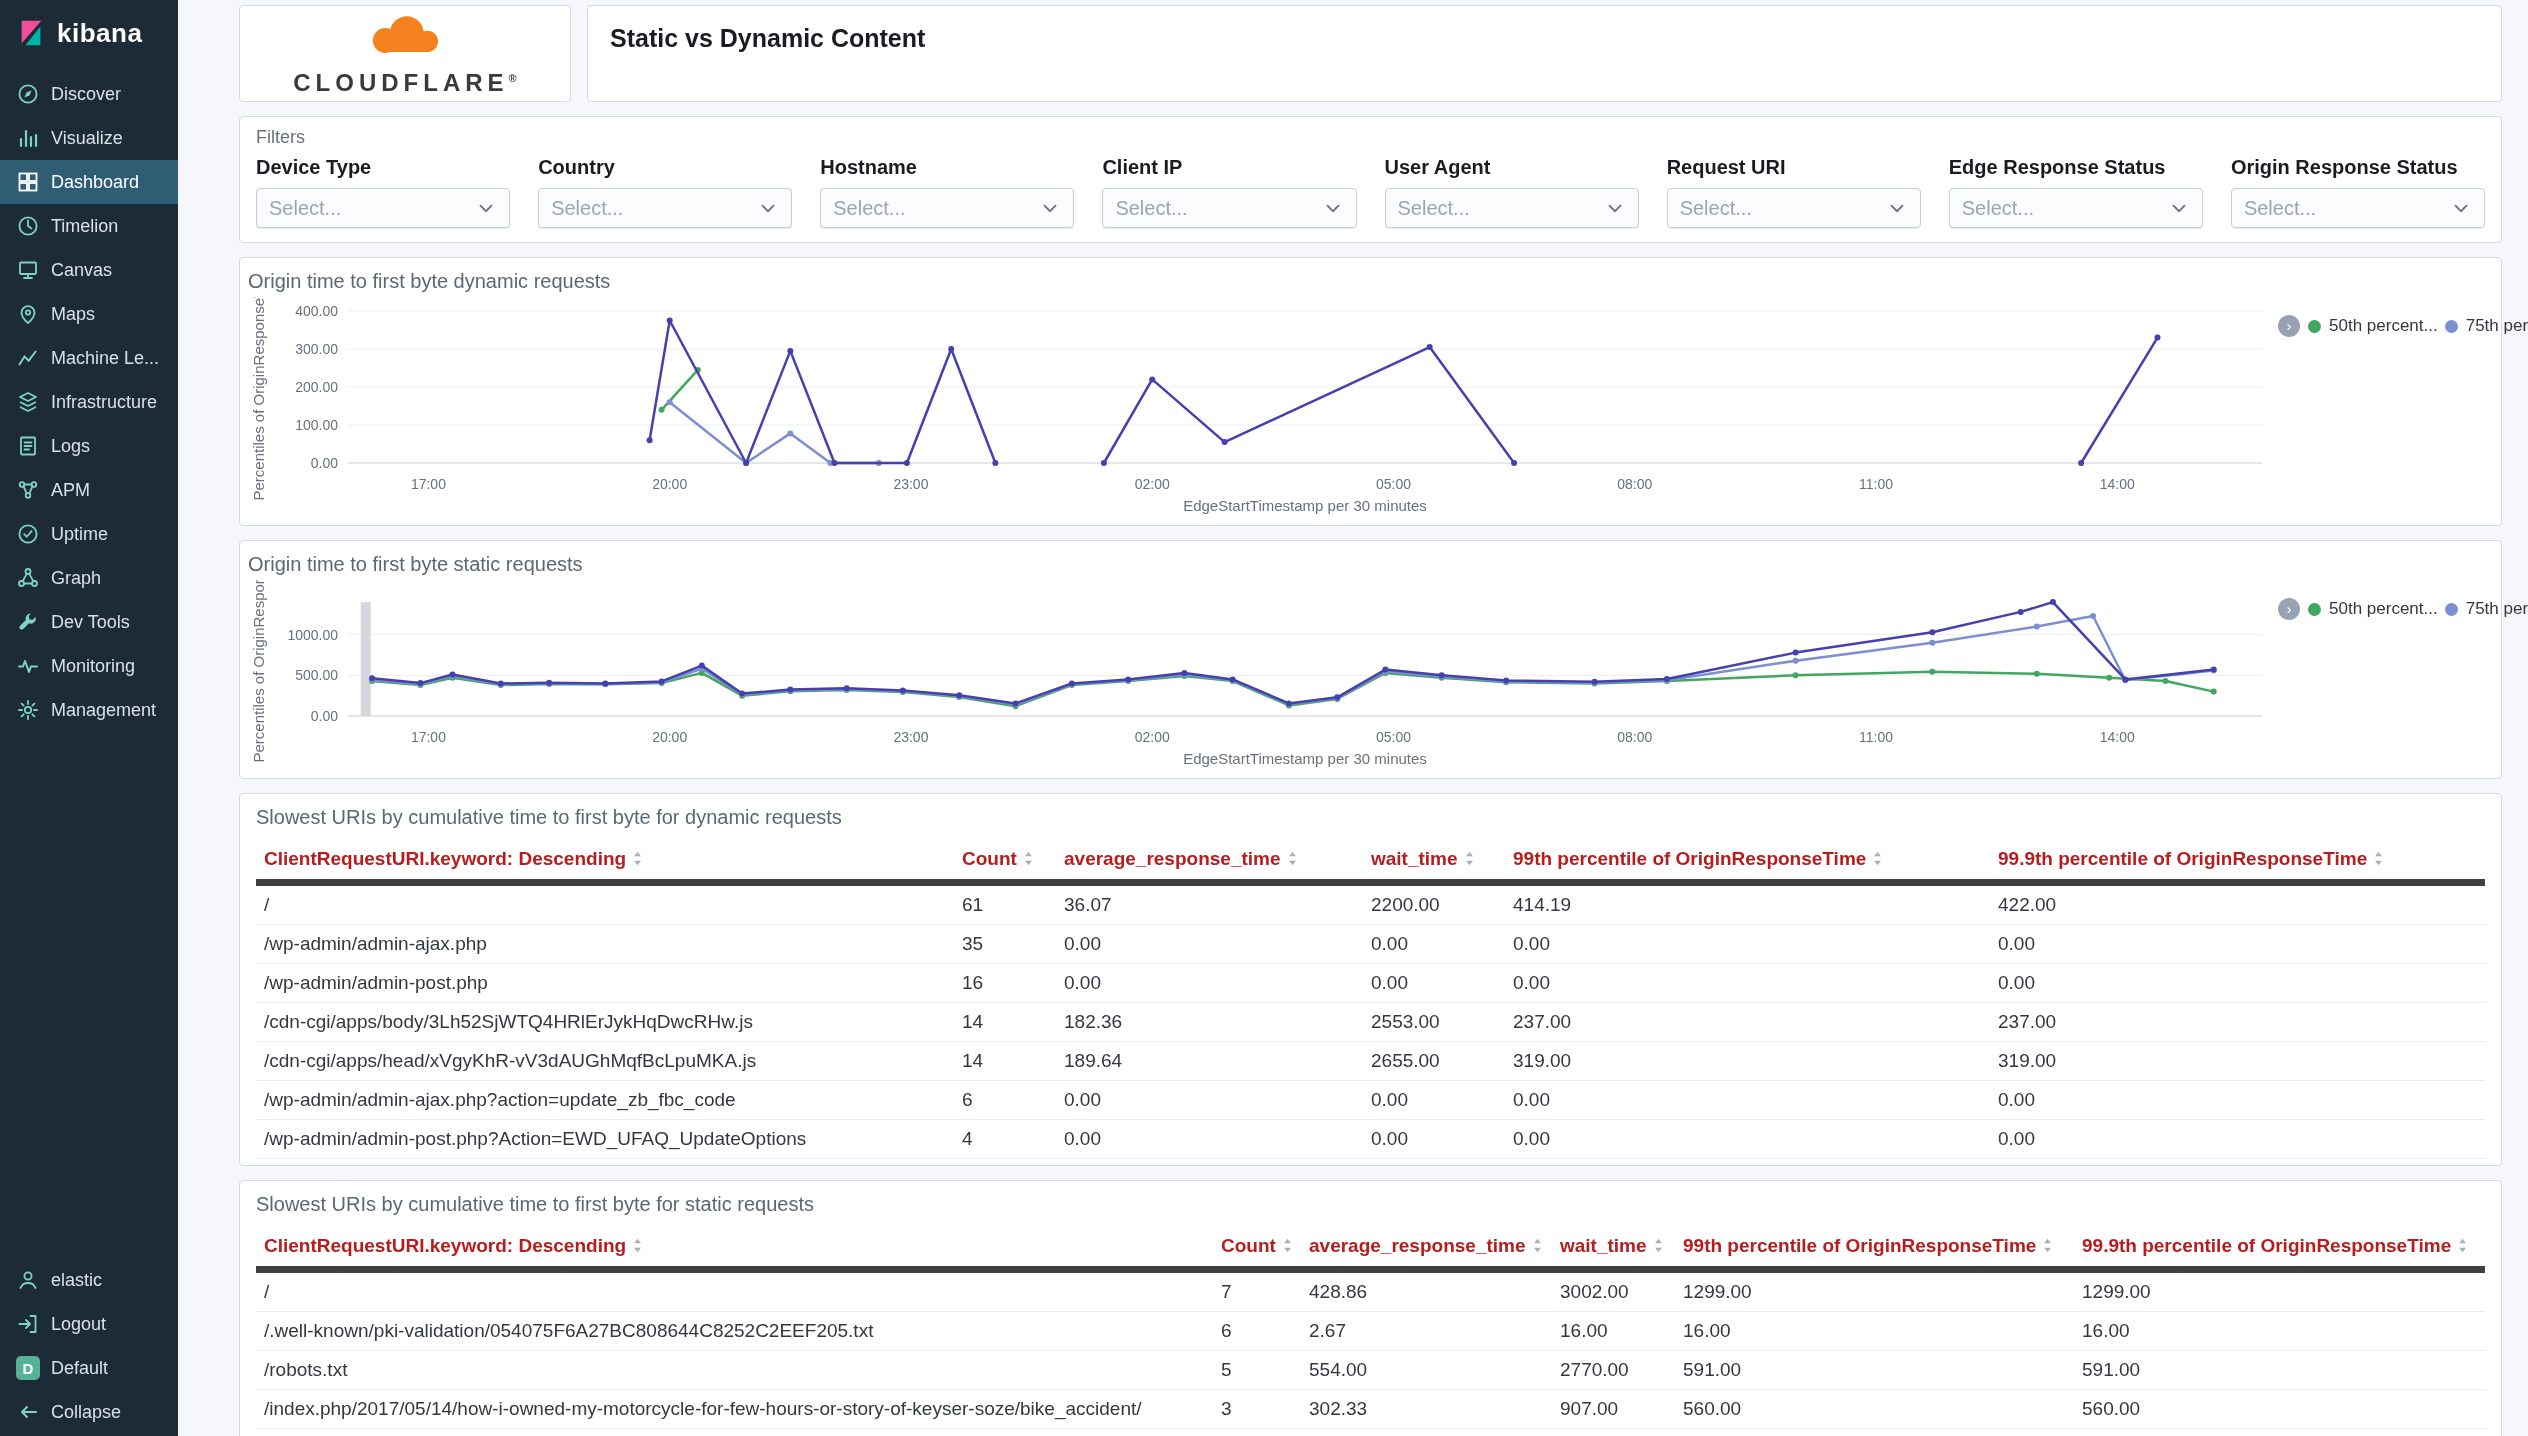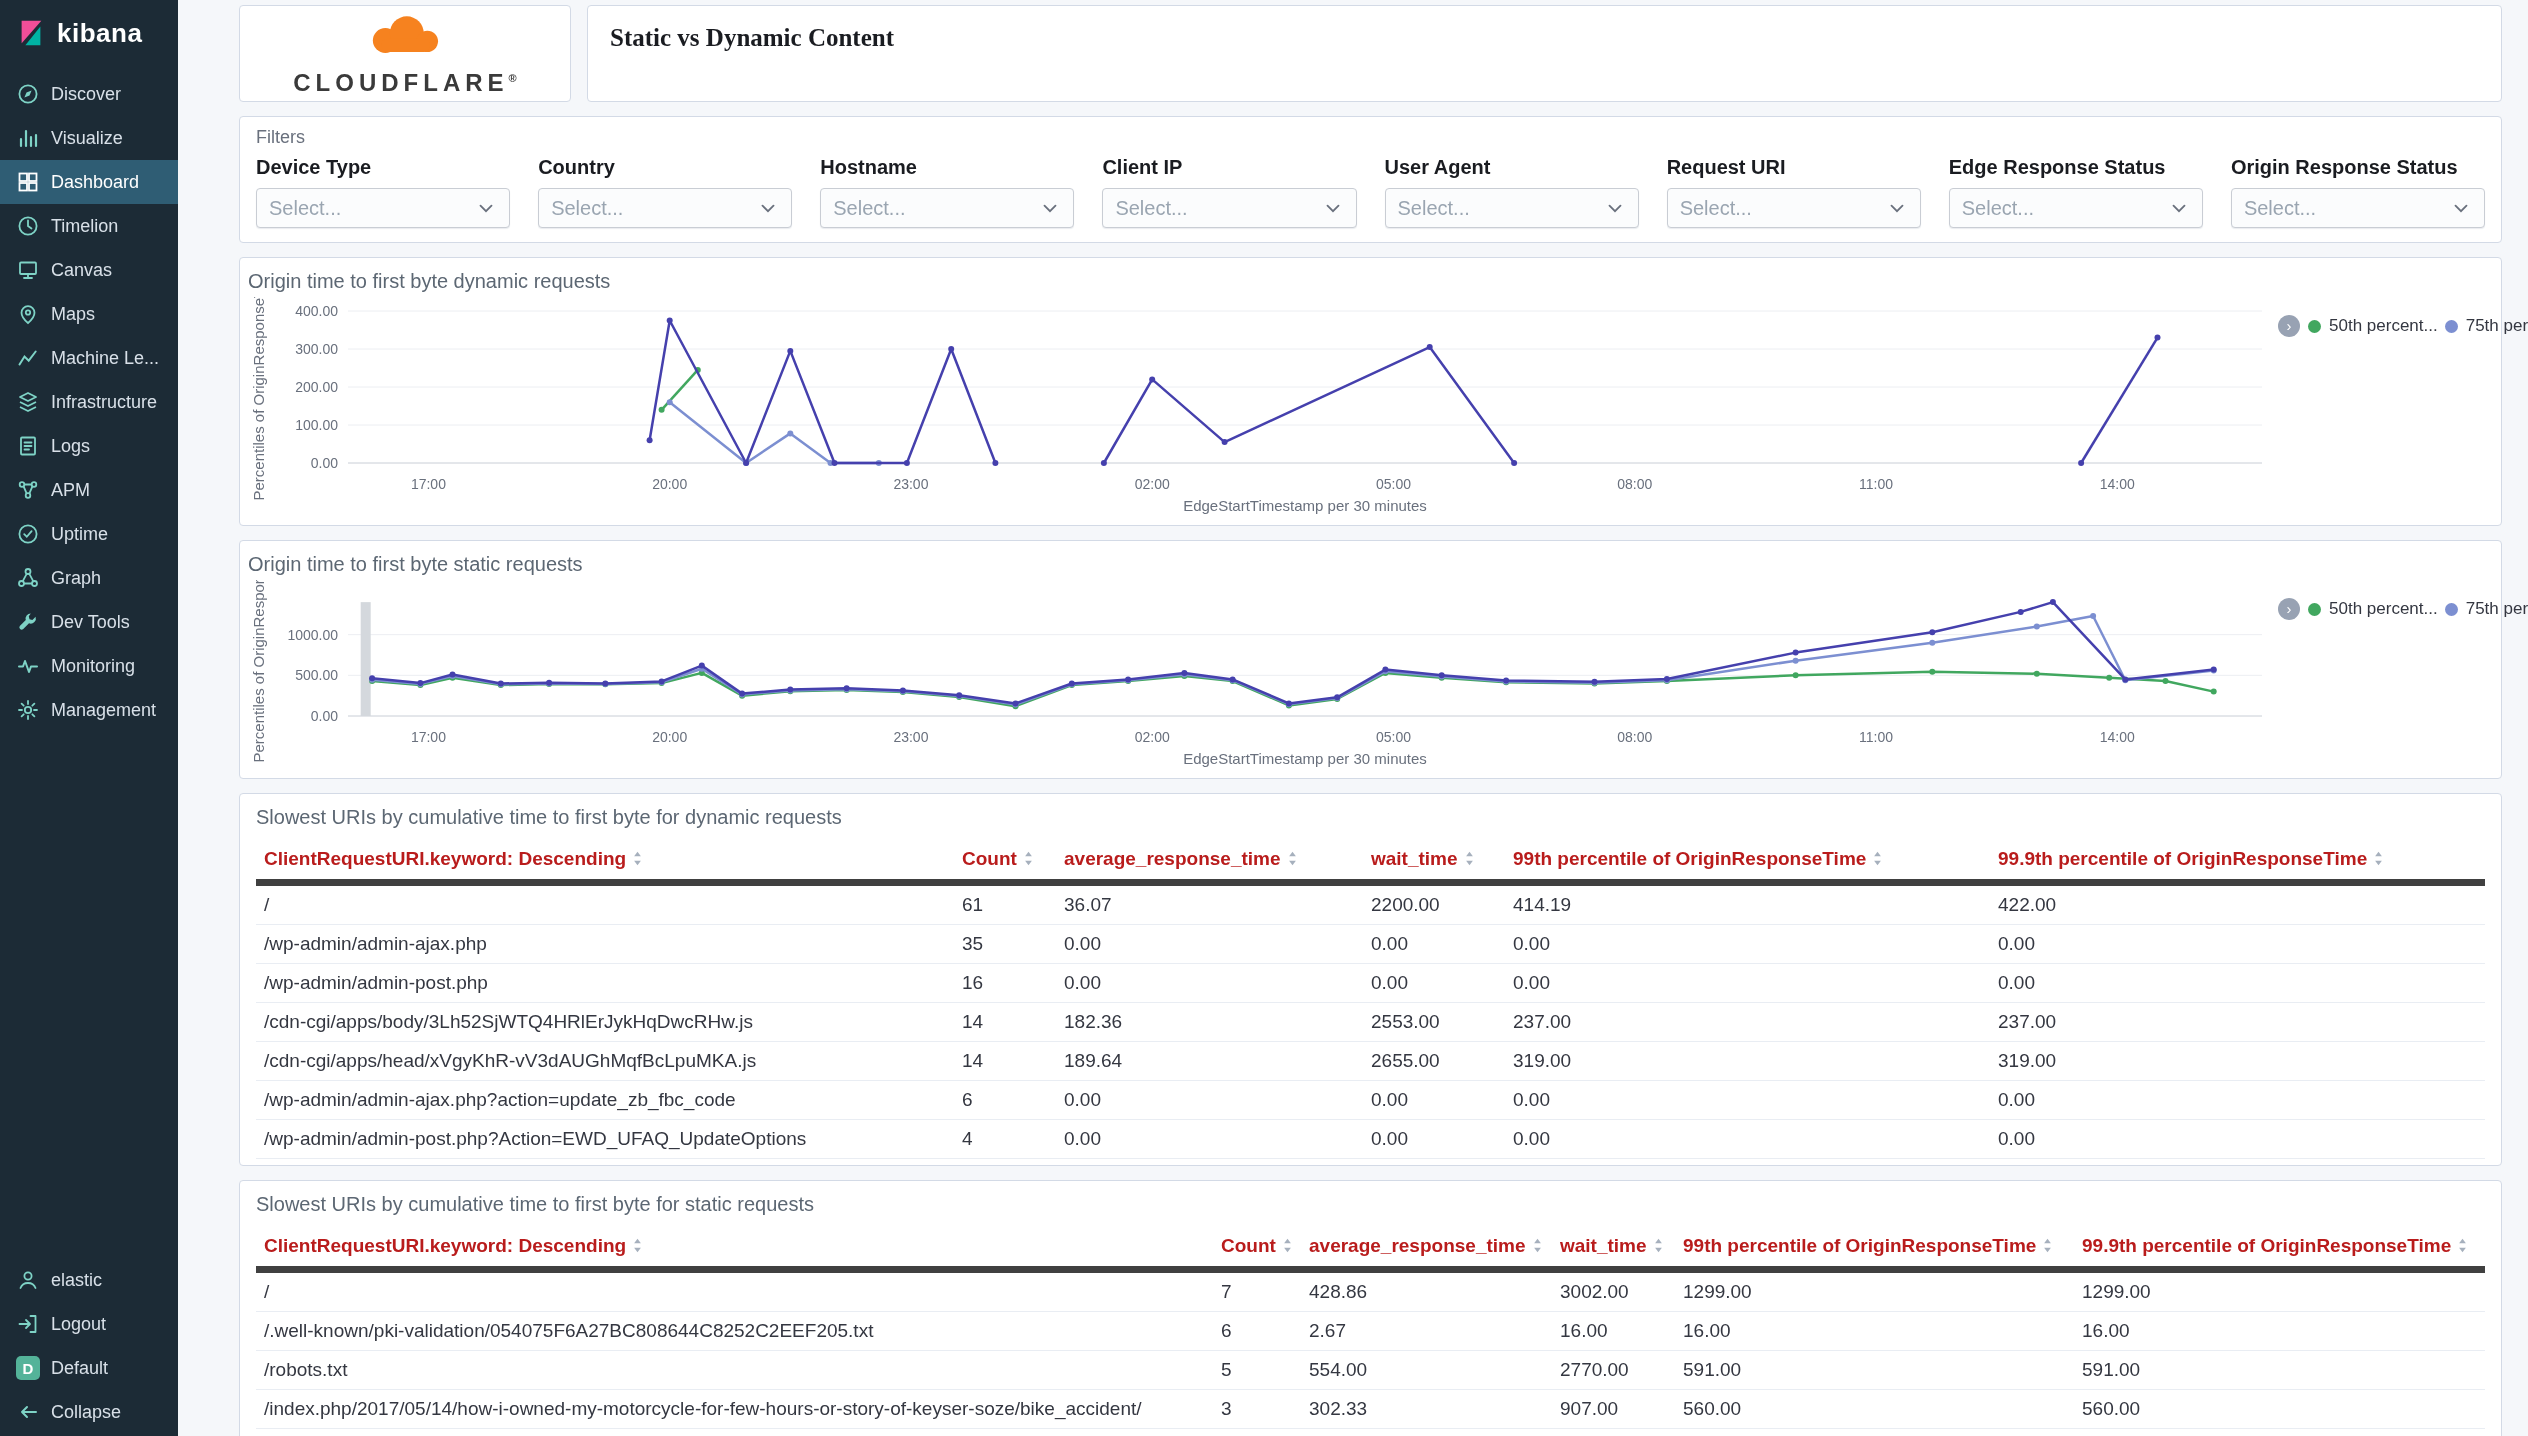--- a/index.html
+++ b/index.html
@@ -40,21 +40,21 @@
   
   main { flex:1; padding:5px 26px 0 61px; display:flex; flex-direction:column; overflow:hidden; min-width:0; }
   .panel { background:#fff; border:1px solid #d3dae6; border-radius:4px; }
 
   .header-row { display:flex; gap:16px; height:97px; margin-bottom:14px; flex:0 0 97px; }
   .logo-panel { width:332px; flex:0 0 332px; display:flex; align-items:center; justify-content:center; }
   .cf-logo { display:flex; flex-direction:column; align-items:center; gap:12px; }
   .cf-logo svg { width:118px; height:50px; display:block; }
   .cf-word { font-size:24px; font-weight:700; letter-spacing:5px; color:#3a3a3a; margin-top:-4px; }
   .cf-word sup { font-size:11px; letter-spacing:0; }
-  .title-panel { flex:1; padding:18px 22px;font-family:Liberation Serif, serif; }
+  .title-panel { flex:1; padding:18px 22px; }
   .page-title { margin:0; font-size:25px; font-weight:700; color:#1a1c21; }
 
   .filters-panel { padding:10px 16px 14px; margin-bottom:14px; flex:0 0 auto; }
   .filters-label { font-size:18px; color:#69707d; margin-bottom:8px; }
   .filters-row { display:flex; gap:28px; }
   .filter-group { flex:1; min-width:0; }
   .filter-label { font-size:20px; font-weight:700; color:#1a1c21; margin-bottom:9px; white-space:nowrap; overflow:hidden; }
   .filter-select {
     height:40px; border:1px solid #c9cdd4; border-radius:4px; background:#fbfcfd;
     display:flex; align-items:center; justify-content:space-between;

